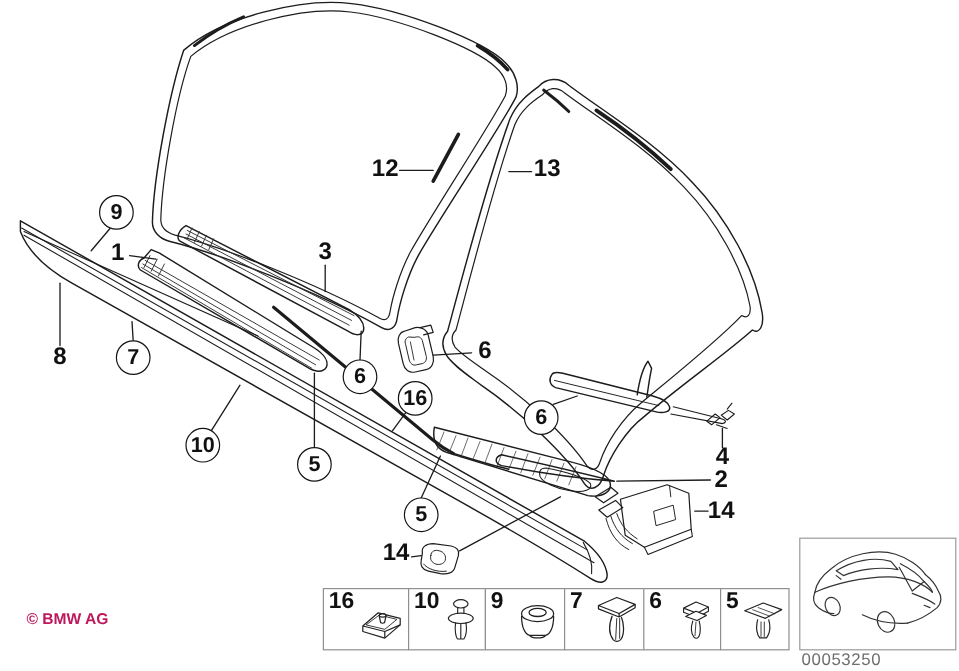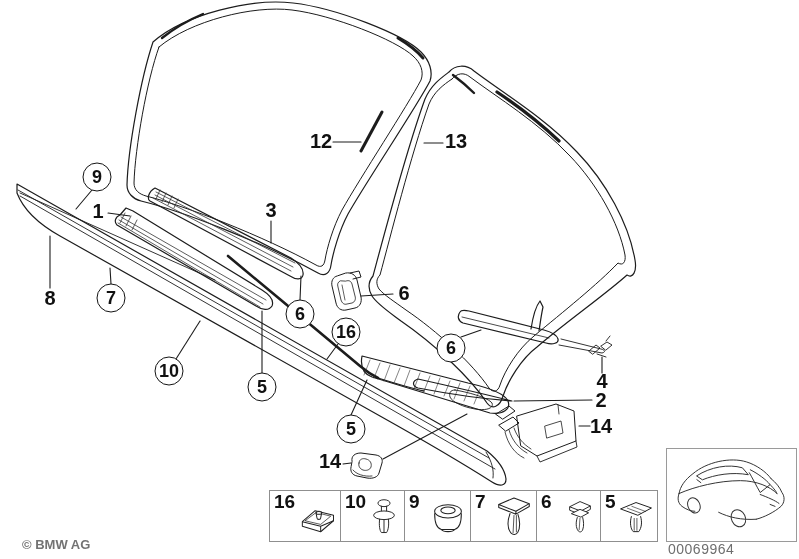--- a/index.html
+++ b/index.html
@@ -10,21 +10,21 @@
       background:#fff;display:flex;align-items:center;justify-content:center;
       font:bold 18px "Liberation Sans",sans-serif;color:#111;transform:translate(-50%,-50%);}
   .co{position:absolute;transform:translate(-50%,-50%);font:bold 20px "Liberation Sans",sans-serif;
       color:#111;white-space:nowrap;}
   .ftable{position:absolute;left:270px;top:490px;display:flex;}
   .fcell{height:50px;border:1px solid #8f8f8f;margin-left:-1px;position:relative;background:#fff;}
   .fnum{position:absolute;top:0px;left:4px;font:bold 19px "Liberation Sans",sans-serif;color:#111;}
   .ficon{position:absolute;right:1px;bottom:1px;}
   .carbox{position:absolute;left:666px;top:448px;width:129px;height:92px;border:1px solid #9a9a9a;background:#fff;}
   .dianum{position:absolute;left:668px;top:541px;font:14px "Liberation Sans",sans-serif;color:#6e6e6e;letter-spacing:.5px;}
-  .copyright{position:absolute;left:22px;top:537px;font:bold 13px "Liberation Sans",sans-serif;color:#737373;}
+  .copyright{position:absolute;left:22px;top:508px;font:bold 13px "Liberation Sans",sans-serif;color:#be185d;}
 </style>
 </head>
 <body>
 
 <div id="stage">
 
 <svg id="art" width="799" height="559" viewBox="0 0 799 559">
   <g stroke="#1c1c1c" fill="none" stroke-width="1.2" stroke-linecap="round" stroke-linejoin="round">
 
     <g>
@@ -286,16 +286,16 @@
       <path d="M84,21 C92,25 100,31 104,36 L94,44 C90,37 86,29 83,24"></path>
       <path d="M104,36 C108,40 111,44 111,45"></path>
       <path d="M94,46 C102,49 109,52 113,55"></path>
       <path d="M30,31 l4,3 M104,56 l5,2"></path>
       <ellipse cx="27" cy="57" rx="6" ry="8" transform="rotate(-25 27 57)"></ellipse>
       <ellipse cx="72" cy="70" rx="7" ry="9" transform="rotate(-25 72 70)"></ellipse>
     </g>
   </svg>
 </div>
 
-<div class="dianum">00069964</div>
+<div class="dianum">00053250</div>
 <div class="copyright">© BMW AG</div>
 
 </div>
 
 </body></html>

